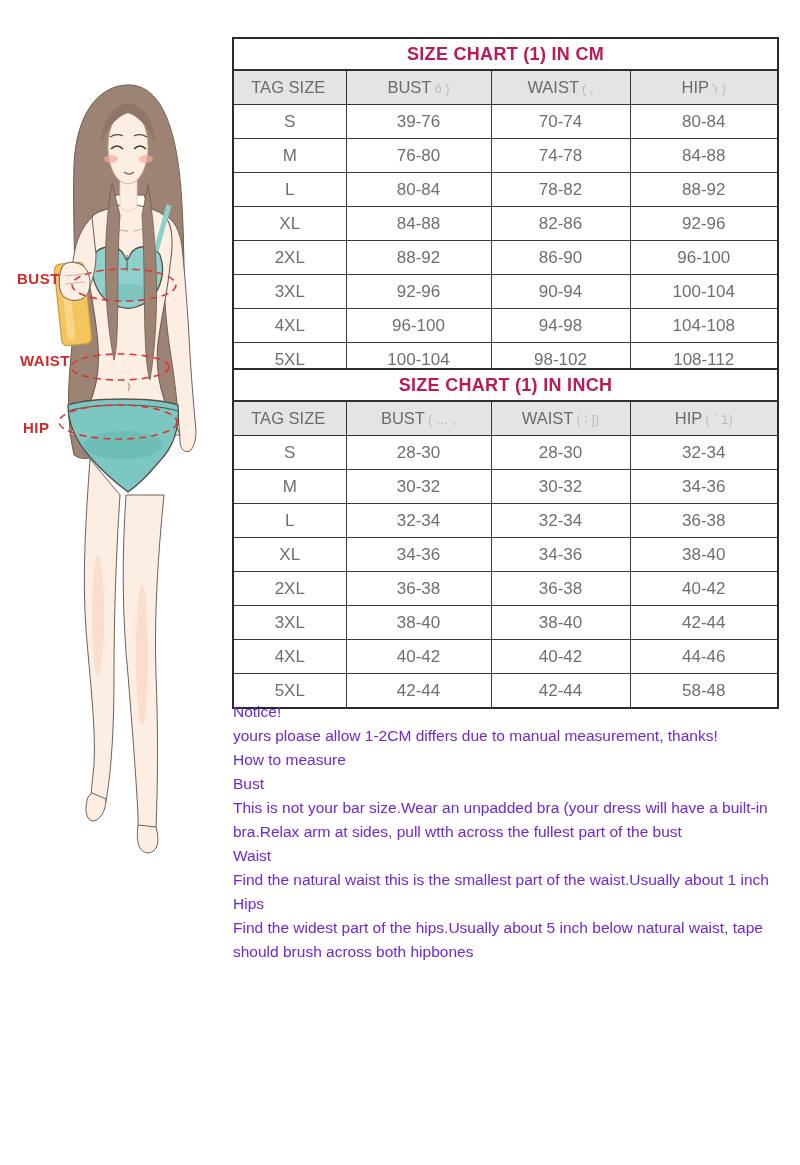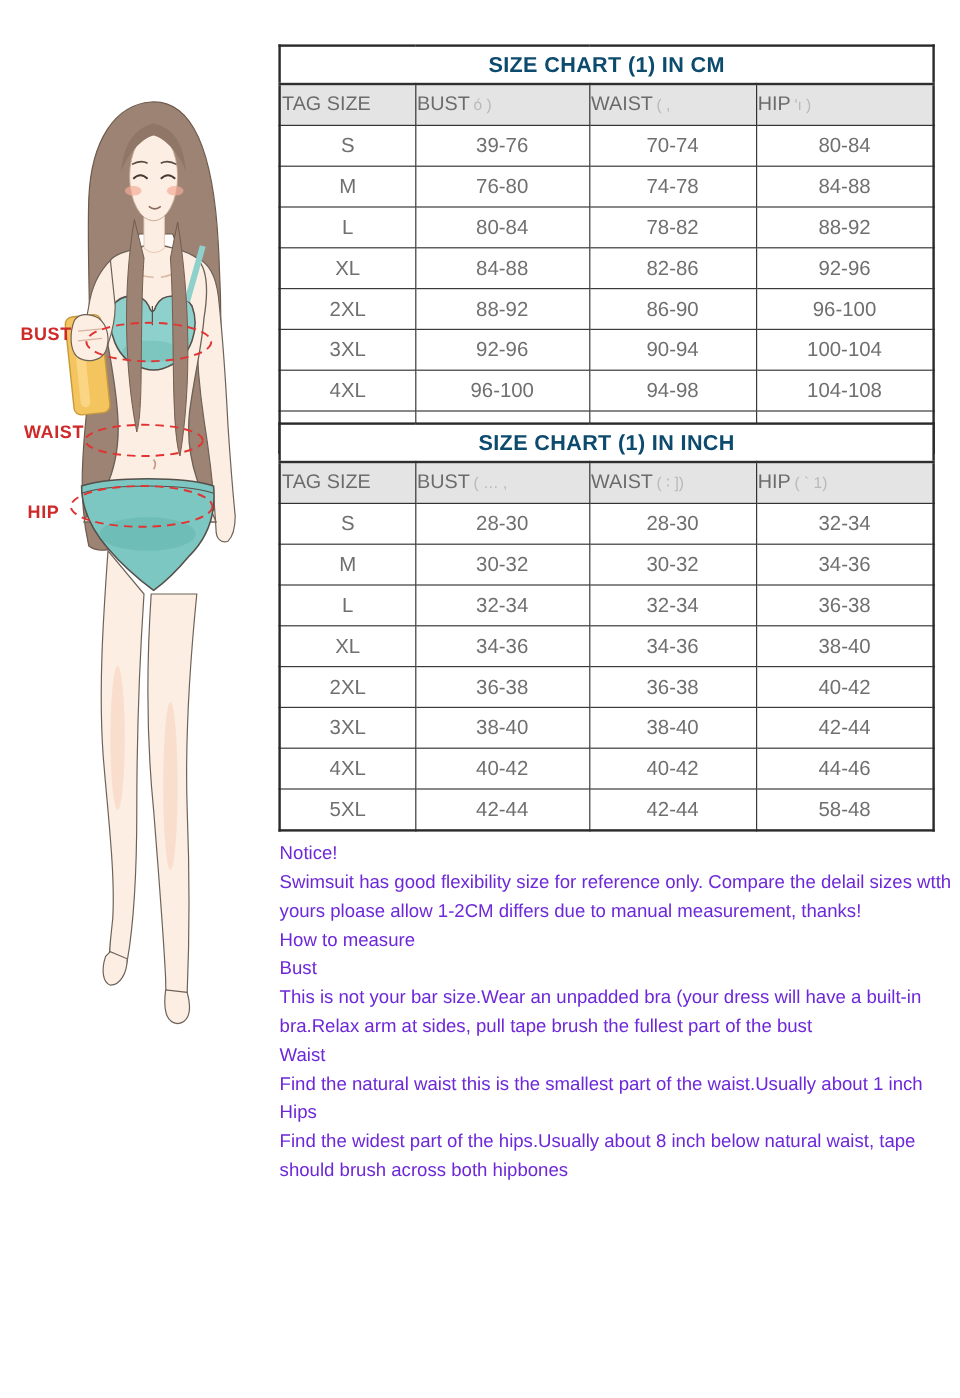--- a/index.html
+++ b/index.html
@@ -14,32 +14,32 @@
   .fig-label{position:absolute;color:#cf2a2a;font-weight:bold;font-size:15px;letter-spacing:.5px;}
   #lbl-bust{left:17px;top:270px;}
   #lbl-waist{left:20px;top:352px;}
   #lbl-hip{left:23px;top:419px;}
   
   .size-table{
     position:absolute;left:232px;width:545px;border-collapse:collapse;table-layout:fixed;
     border:2px solid #2a2a2a;
   }
   #table-cm{top:37px;}
-  #table-inch{top:352px;}
+  #table-inch{top:368px;}
   .size-table col:nth-child(1){width:113px;}
   .size-table col:nth-child(2){width:145px;}
   .size-table col:nth-child(3){width:139px;}
   .size-table col:nth-child(4){width:148px;}
   .tbl-title{
-    height:28px;text-align:center;font-size:18px;font-weight:bold;color:#0c4a6e;
+    height:28px;text-align:center;font-size:18px;font-weight:bold;color:#be185d;
     background:#ffffff;border:1px solid #2f2f2f;border-bottom:2px solid #2f2f2f;letter-spacing:.3px;
   }
   .hdr th{
     height:31px;background:#e4e4e4;color:#6b6b6b;font-weight:400;font-size:16.5px;
-    border:1px solid #333;text-align:left;
+    border:1px solid #333;text-align:center;
   }
   .size-table td{
     height:31px;text-align:center;font-size:17px;color:#6f6f6f;border:1px solid #3a3a3a;
   }
   .remnant{opacity:.35;font-size:13px;margin-left:3px;}
   
   .notice{position:absolute;left:233px;top:700px;width:565px;}
   .notice-line{height:24px;line-height:24px;font-size:15.5px;color:#6d28d9;white-space:nowrap;}
 </style>
 </head>
@@ -264,26 +264,25 @@
           <td>5XL</td>
           <td>42-44</td>
           <td>42-44</td>
           <td>58-48</td>
         </tr>
       </tbody>
   </table>
 
   <div class="notice">
       <div class="notice-line">Notice!</div>
-      <div class="notice-line">Swimsuit has good flexibility size for reference only. Compare the delail sizes wtth</div>
       <div class="notice-line">yours ploase allow 1-2CM differs due to manual measurement, thanks!</div>
       <div class="notice-line">How to measure</div>
       <div class="notice-line">Bust</div>
       <div class="notice-line">This is not your bar size.Wear an unpadded bra (your dress will have a built-in</div>
-      <div class="notice-line">bra.Relax arm at sides, pull tape brush the fullest part of the bust</div>
+      <div class="notice-line">bra.Relax arm at sides, pull wtth across the fullest part of the bust</div>
       <div class="notice-line">Waist</div>
       <div class="notice-line">Find the natural waist this is the smallest part of the waist.Usually about 1 inch</div>
       <div class="notice-line">Hips</div>
-      <div class="notice-line">Find the widest part of the hips.Usually about 8 inch below natural waist, tape</div>
+      <div class="notice-line">Find the widest part of the hips.Usually about 5 inch below natural waist, tape</div>
       <div class="notice-line">should brush across both hipbones</div>
     </div>
 
 </div>
 
 </body></html>

